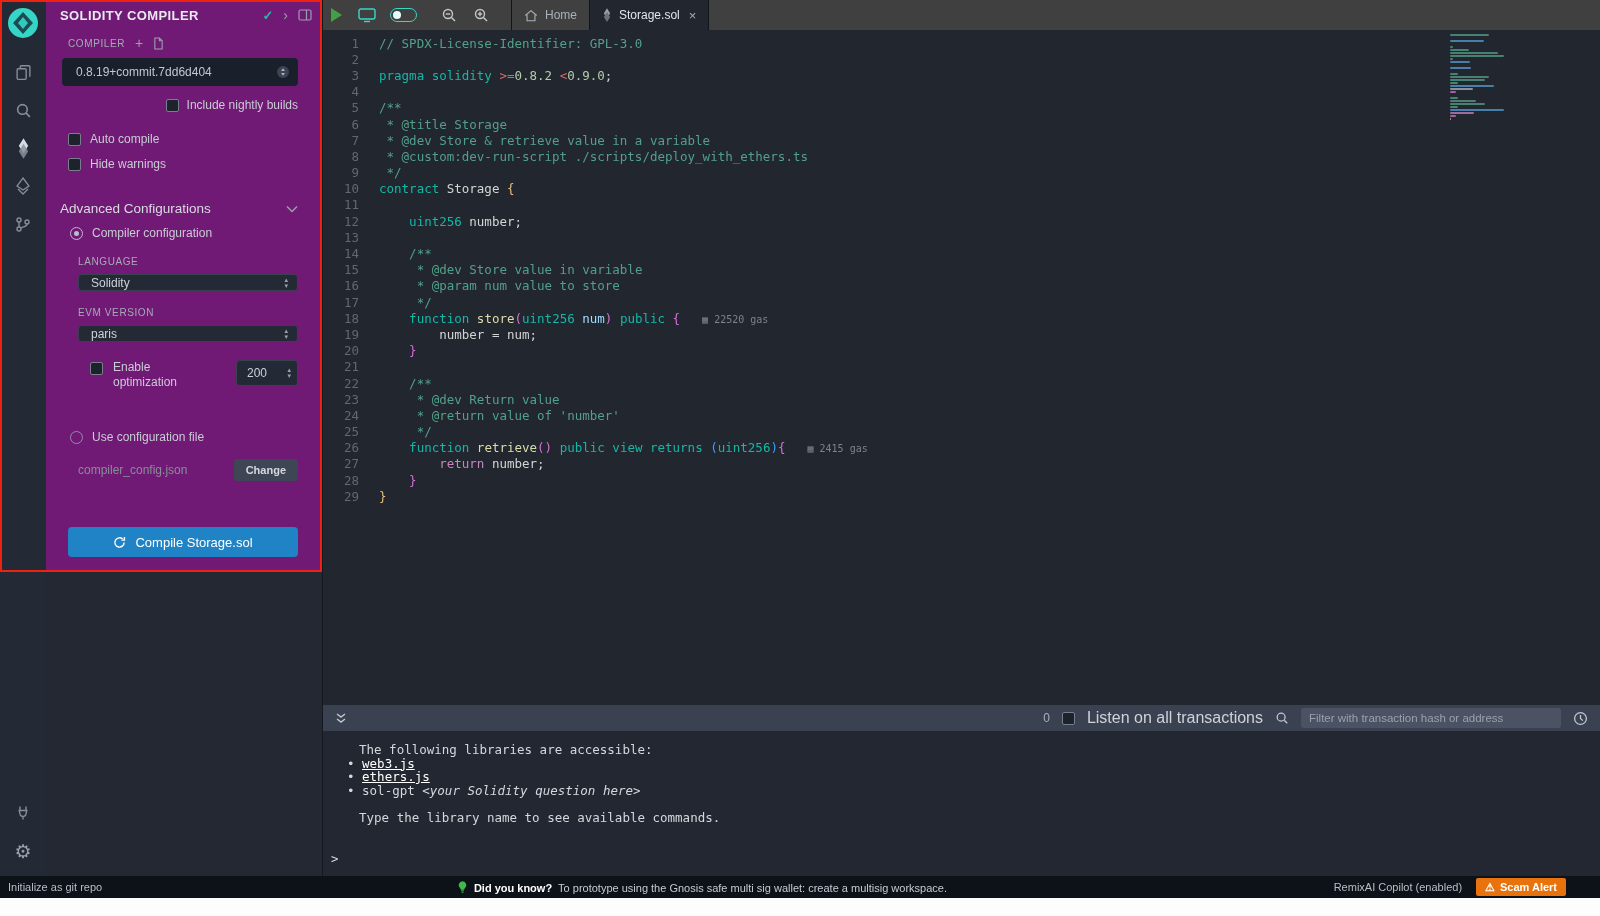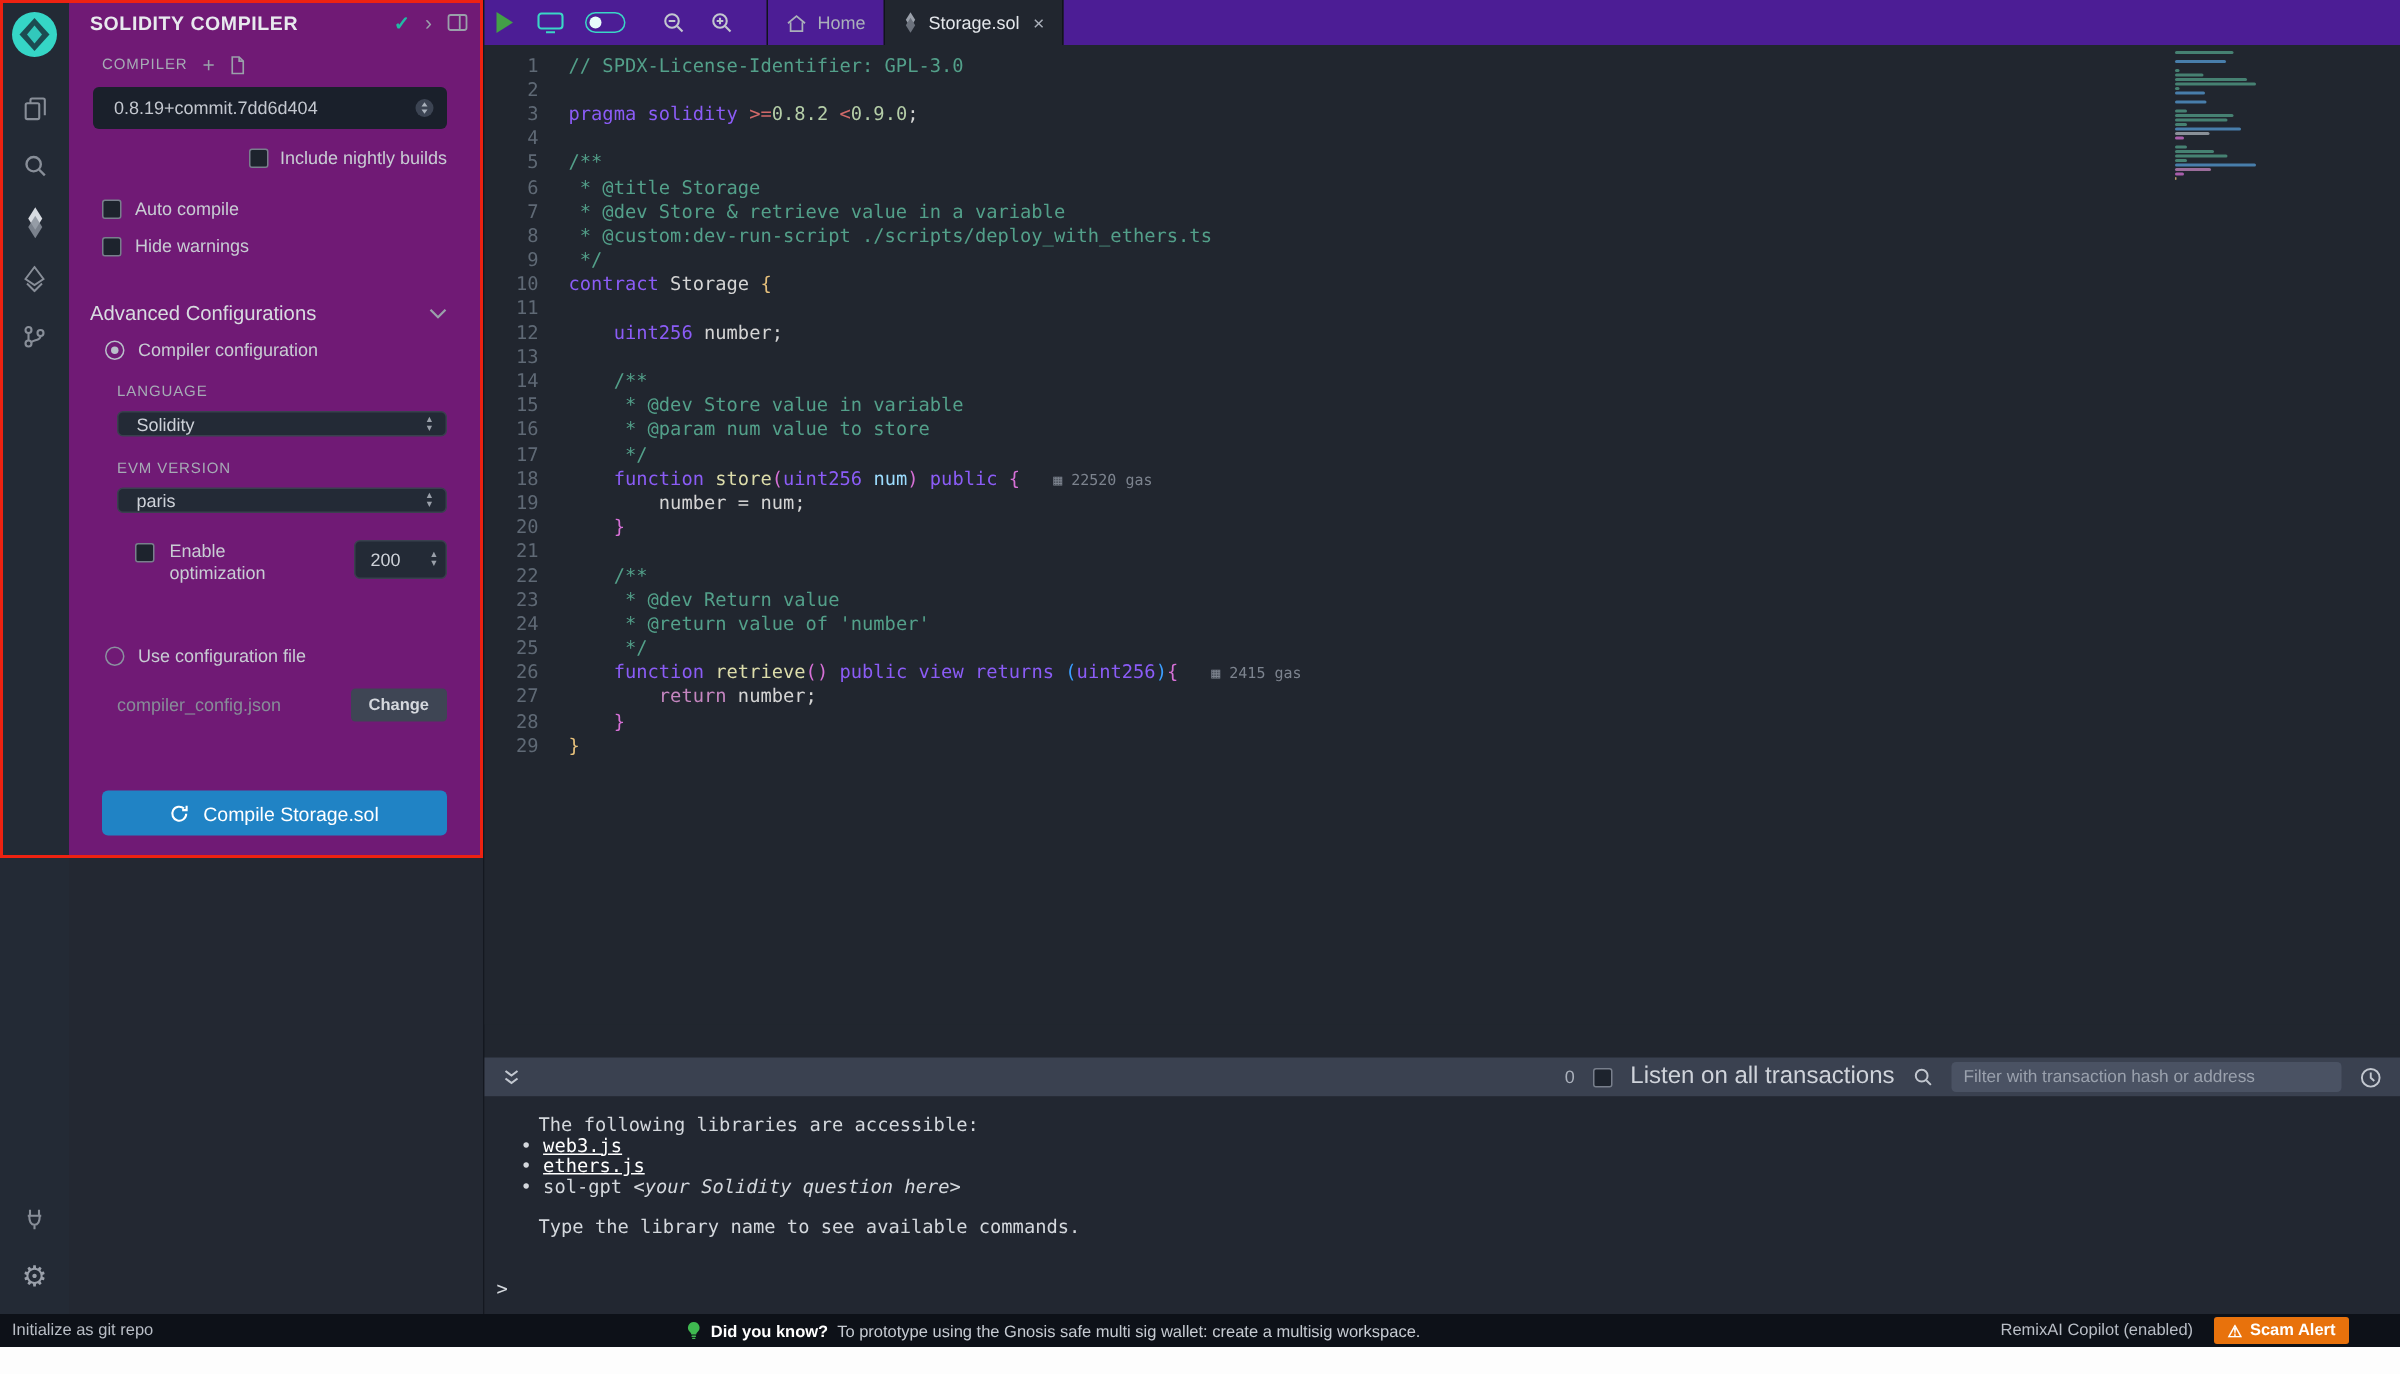--- a/index.html
+++ b/index.html
@@ -59,37 +59,37 @@
                  display:flex; align-items:center; justify-content:center; gap:9px; cursor:pointer; }
   .compile-btn span { font-size:13px; color:#ffffff; }
   .run-row { margin:14px 0 0 22px; gap:16px; }
   .run-btn { width:177px; height:28px; background:#414859; border-radius:4px; display:flex; align-items:center;
              justify-content:center; cursor:pointer; }
   .run-btn span { font-size:12.5px; font-weight:bold; color:#f0f1f4; }
   .info-glyph { font-size:12px; color:#c6cbd2; font-style:italic; font-family:"Liberation Serif", serif; cursor:pointer; }
 
   
   .main { position:absolute; left:322px; right:0; top:0; bottom:22px; background:#21262f; border-left:1px solid #141820; }
-  .tabbar { position:absolute; left:0; right:0; top:0; height:30px; background:#4c1d95; display:flex; align-items:center; }
+  .tabbar { position:absolute; left:0; right:0; top:0; height:30px; background:#404040; display:flex; align-items:center; }
   .tb-icon { display:flex; align-items:center; justify-content:center; height:30px; padding:0 8px; cursor:pointer; }
   .play-tri { width:0; height:0; border-left:11px solid #43a047; border-top:7px solid transparent; border-bottom:7px solid transparent; }
   .toggle { width:27px; height:14px; border:1.5px solid #3ad6c6; border-radius:8px; position:relative; margin:0 6px; cursor:pointer; }
   .toggle::after { content:""; position:absolute; left:2px; top:1.5px; width:8px; height:8px; border-radius:50%; background:#e8fdfa; }
   .tab { height:30px; display:flex; align-items:center; gap:7px; padding:0 12px; border-right:1px solid #10141b; cursor:pointer; }
   .tab.home { border-left:1px solid #10141b; margin-left:14px; color:#aab0ba; font-size:12px; }
   .tab.active { background:#21262f; color:#e3e6ea; font-size:12px; }
   .tab-close { color:#aab0ba; font-size:13px; margin-left:2px; cursor:pointer; }
 
   
   .editor { position:absolute; left:0; right:0; top:30px; bottom:193px; background:#21262f; overflow:hidden; padding-top:5px; }
   .code-line { display:flex; height:16.2px; align-items:center; white-space:pre;
                font-family:"DejaVu Sans Mono", monospace; font-size:12.5px; }
   .line-number { width:56px; padding-right:20px; text-align:right; color:#5f6975; flex:0 0 auto; }
   .line-code { white-space:pre; }
-  .tok-c { color:#53a08a; } .tok-k { color:#8b5cf6; } .tok-f { color:#dcdcaa; }
+  .tok-c { color:#53a08a; } .tok-k { color:#14b8a6; } .tok-f { color:#dcdcaa; }
   .tok-p { color:#9cdcfe; } .tok-n { color:#b5cea8; } .tok-o { color:#d16969; }
   .tok-w { color:#d4d4d4; } .tok-b1 { color:#e6c07b; } .tok-b2 { color:#d670d6; }
   .tok-b3 { color:#3b9eff; } .tok-ctrl { color:#c586c0; }
   .gas-badge { margin-left:22px; font-size:10px; color:#7c838e; font-family:"DejaVu Sans Mono", monospace; }
   .minimap { position:absolute; top:4px; right:96px; width:54px; }
   .mm-bar { height:2px; margin-bottom:1px; border-radius:1px; opacity:.75; }
 
   
   .term-header { position:absolute; left:0; right:0; bottom:145px; height:26px; background:#3a4150;
                  display:flex; align-items:center; padding:0 12px; gap:12px; }

